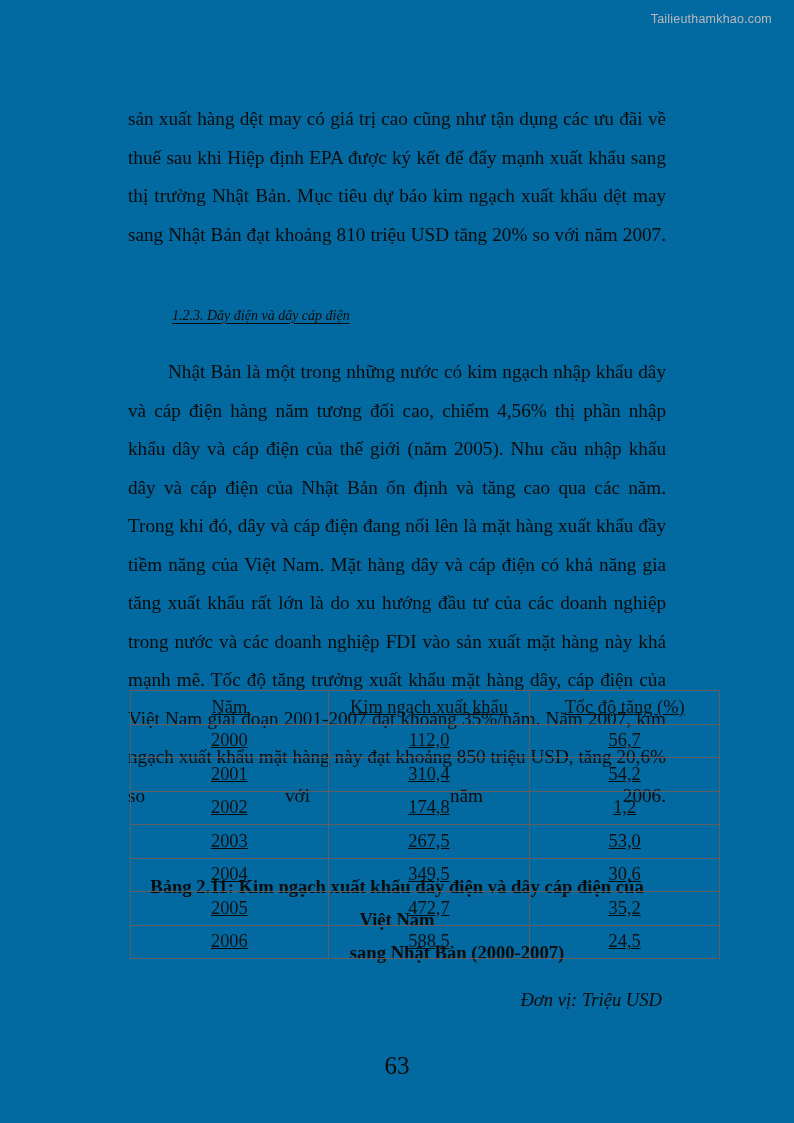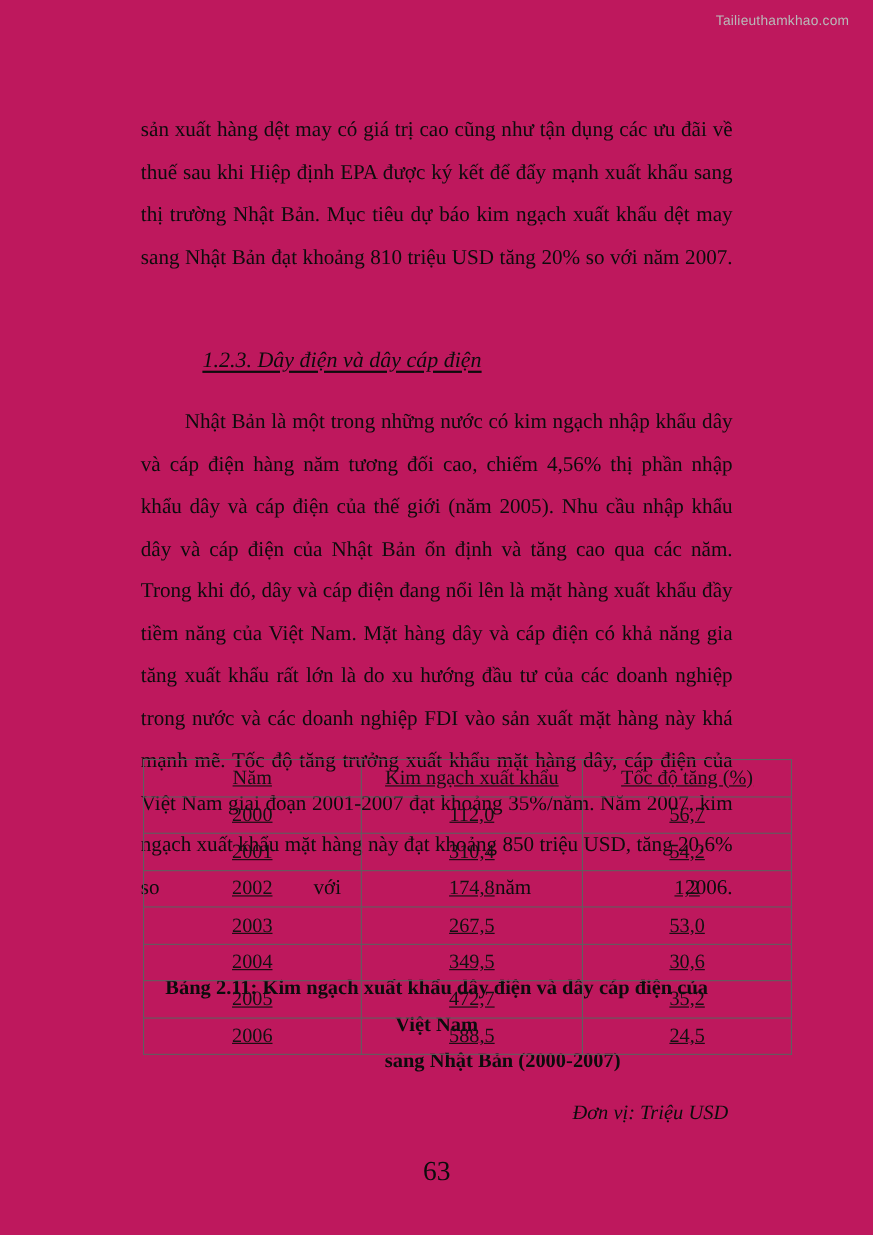--- a/index.html
+++ b/index.html
@@ -4,21 +4,21 @@
 <style>
   html, body {
     margin: 0;
     padding: 0;
     background: #ffffff;
   }
   .page {
     position: relative;
     width: 794px;
     height: 1123px;
-    background: #be185d;
+    background: #0369a1;
     overflow: hidden;
     font-family: "Liberation Serif", "DejaVu Serif", serif;
     color: #0c0c0c;
     box-sizing: border-box;
   }
 
   
   .watermark {
     position: absolute;
     top: 12px;
@@ -53,22 +53,22 @@
   }
 
   
   p.body::after {
     content: "";
     display: inline-block;
     width: 100%;
   }
 
   h3.subheading {
-    margin: 16px;
-    font-size: 20px;
+    margin: 4px;
+    font-size: 14px;
     line-height: 38.5px;
     font-style: italic;
     font-weight: normal;
     text-indent: 40px;
   }
   h3.subheading .u {
     text-decoration: underline;
     text-underline-offset: 2.5px;
   }
 

